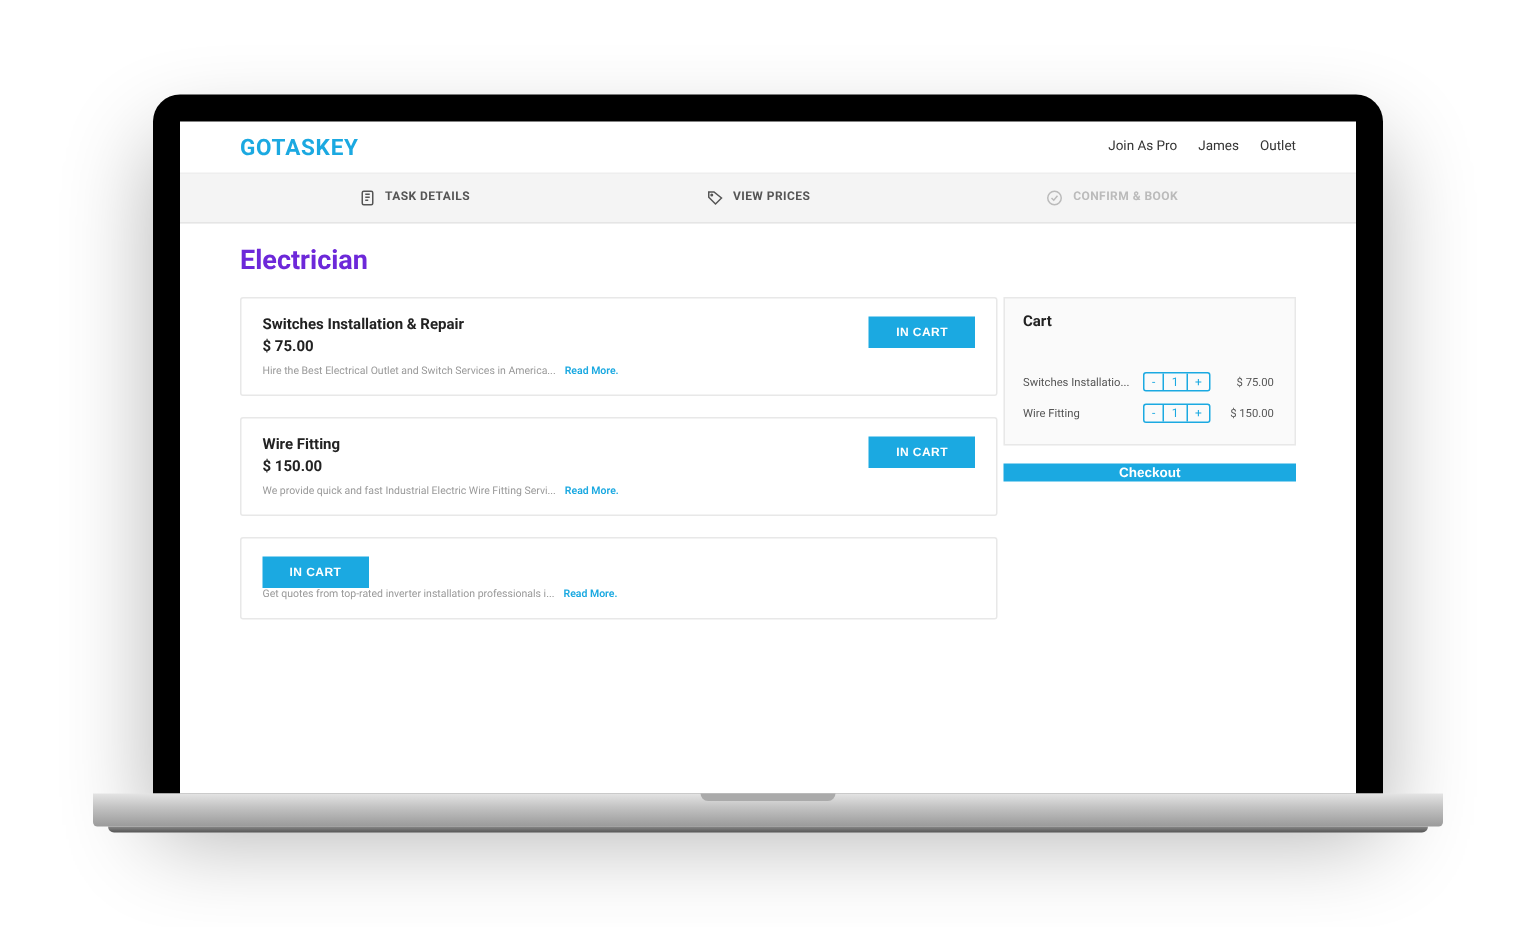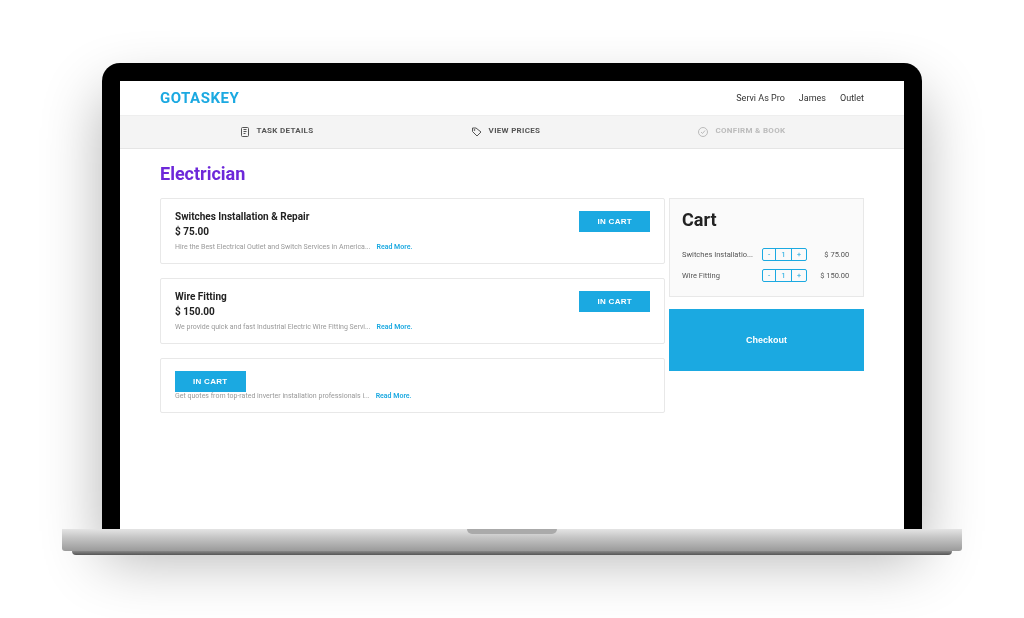--- a/index.html
+++ b/index.html
@@ -158,23 +158,23 @@
       cursor: pointer;
       letter-spacing: 0.3px;
     }
 
     .cart-box {
       border: 1px solid #e8e8e8;
       background: #fafafa;
       padding: 10px 12px;
     }
     .cart-title {
-      font-size: 18px;
-      font-weight: 700;
-      margin-bottom: 14px;
+      font-size: 10px;
+      font-weight: 700;
+      margin-bottom: 24px;
       color: #222;
     }
     .cart-row {
       display: flex;
       align-items: center;
       font-size: 7.5px;
       color: #555;
       padding: 4px 0;
     }
     .cart-row .name {
@@ -209,36 +209,36 @@
       margin-top: 4px;
       border-top: 1px solid #ddd;
     }
     .checkout-btn {
       width: 100%;
       background: #1ba9e1;
       color: #fff;
       border: none;
       font-size: 9px;
       font-weight: 600;
-      padding: 26px 0;
+      padding: 1px 0;
       margin-top: 12px;
       cursor: pointer;
     }
   </style>
 </head>
 <body>
 
 <div class="laptop-frame">
   <div class="laptop-screen">
     <div class="screen-content">
 
       <div class="app-header">
         <div class="logo">GOTASKEY</div>
         <div class="header-nav">
-          <a>Servi As Pro</a>
+          <a>Join As Pro</a>
           <a>James</a>
           <a>Outlet</a>
         </div>
       </div>
 
       <div class="step-bar">
         <div class="step">
           <span class="step-icon">
             <svg viewBox="0 0 24 24" fill="none" stroke="#555" stroke-width="2">
                 <rect x="5" y="3" width="14" height="18" rx="2"></rect>

